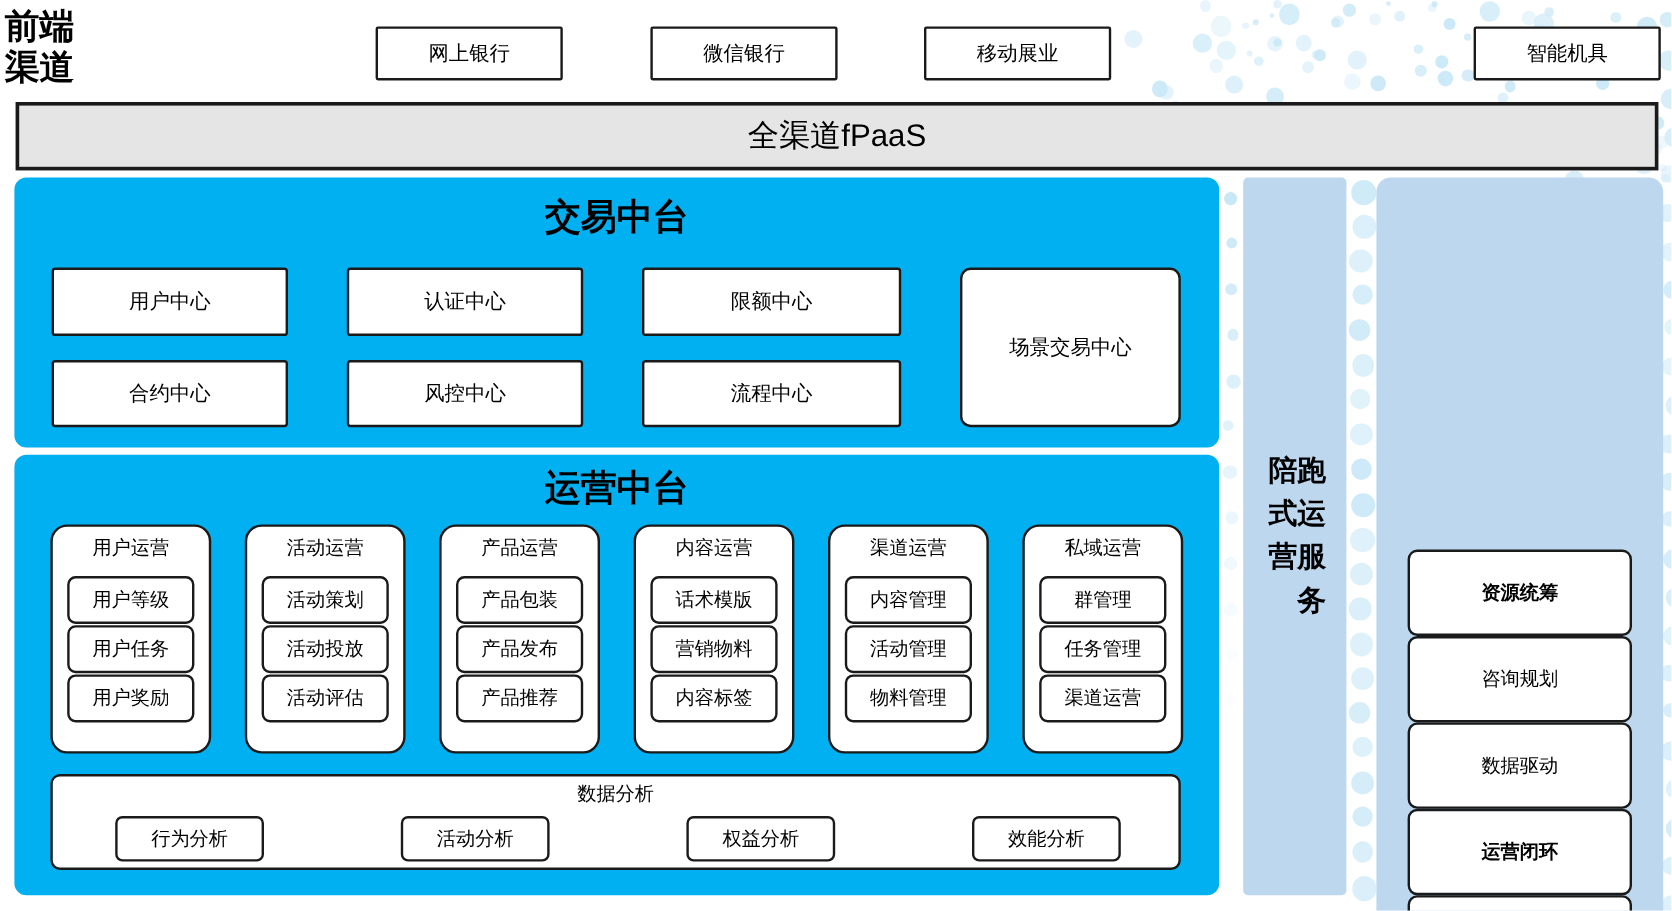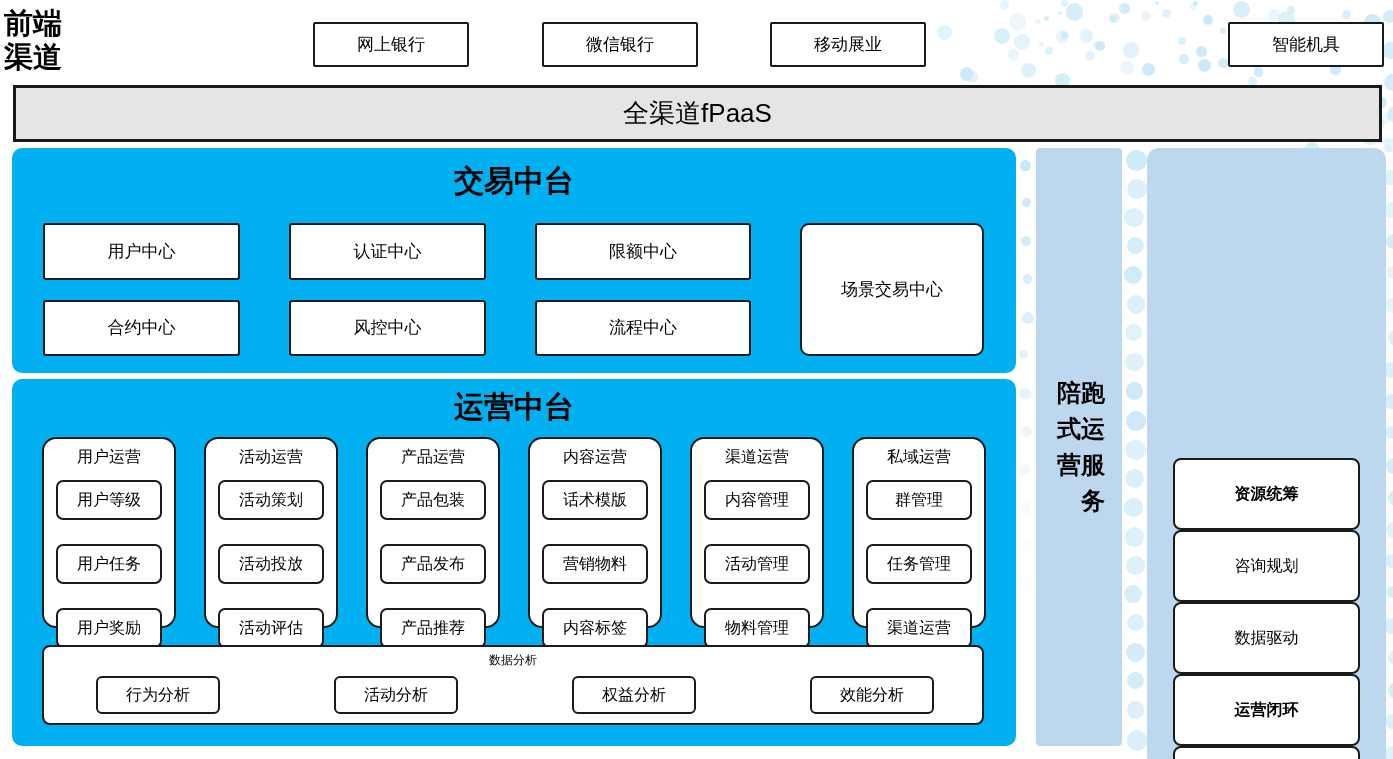--- a/index.html
+++ b/index.html
@@ -57,31 +57,31 @@
   .ops h2{padding-top:8px;}
   .groups{
     position:absolute;left:30px;right:30px;top:58px;height:191px;
     display:flex;gap:28px;
   }
   .gcard{
     flex:1;background:#fff;border:2px solid var(--line);border-radius:14px;
     padding:8px 12px 10px;display:flex;flex-direction:column;box-sizing:border-box;
   }
   .ghead{text-align:center;font-size:16px;margin-bottom:12px;}
-  .gitems{display:flex;flex-direction:column;gap:24px;flex:1;}
+  .gitems{display:flex;flex-direction:column;gap:1px;flex:1;}
   .gitem{
     height:40px;background:#fff;border:2px solid var(--line);border-radius:7px;
     display:flex;align-items:center;justify-content:center;font-size:16px;box-sizing:border-box;
   }
   .analysis{
     position:absolute;left:30px;right:32px;top:266px;height:80px;
     background:#fff;border:2px solid var(--line);border-radius:8px;box-sizing:border-box;
     padding-top:5px;
   }
-  .ahead{text-align:center;font-size:12px;}
+  .ahead{text-align:center;font-size:16px;}
   .aitems{display:flex;justify-content:space-between;padding:7px 48px 0 52px;}
   .abox{
     width:124px;height:38px;background:#fff;border:2px solid var(--line);border-radius:6px;
     display:flex;align-items:center;justify-content:center;font-size:16px;box-sizing:border-box;
   }
 
   
   .sidebar{
     position:absolute;left:1036px;top:148px;width:86px;height:598px;z-index:2;
     background:var(--lightblue);border-radius:4px;

